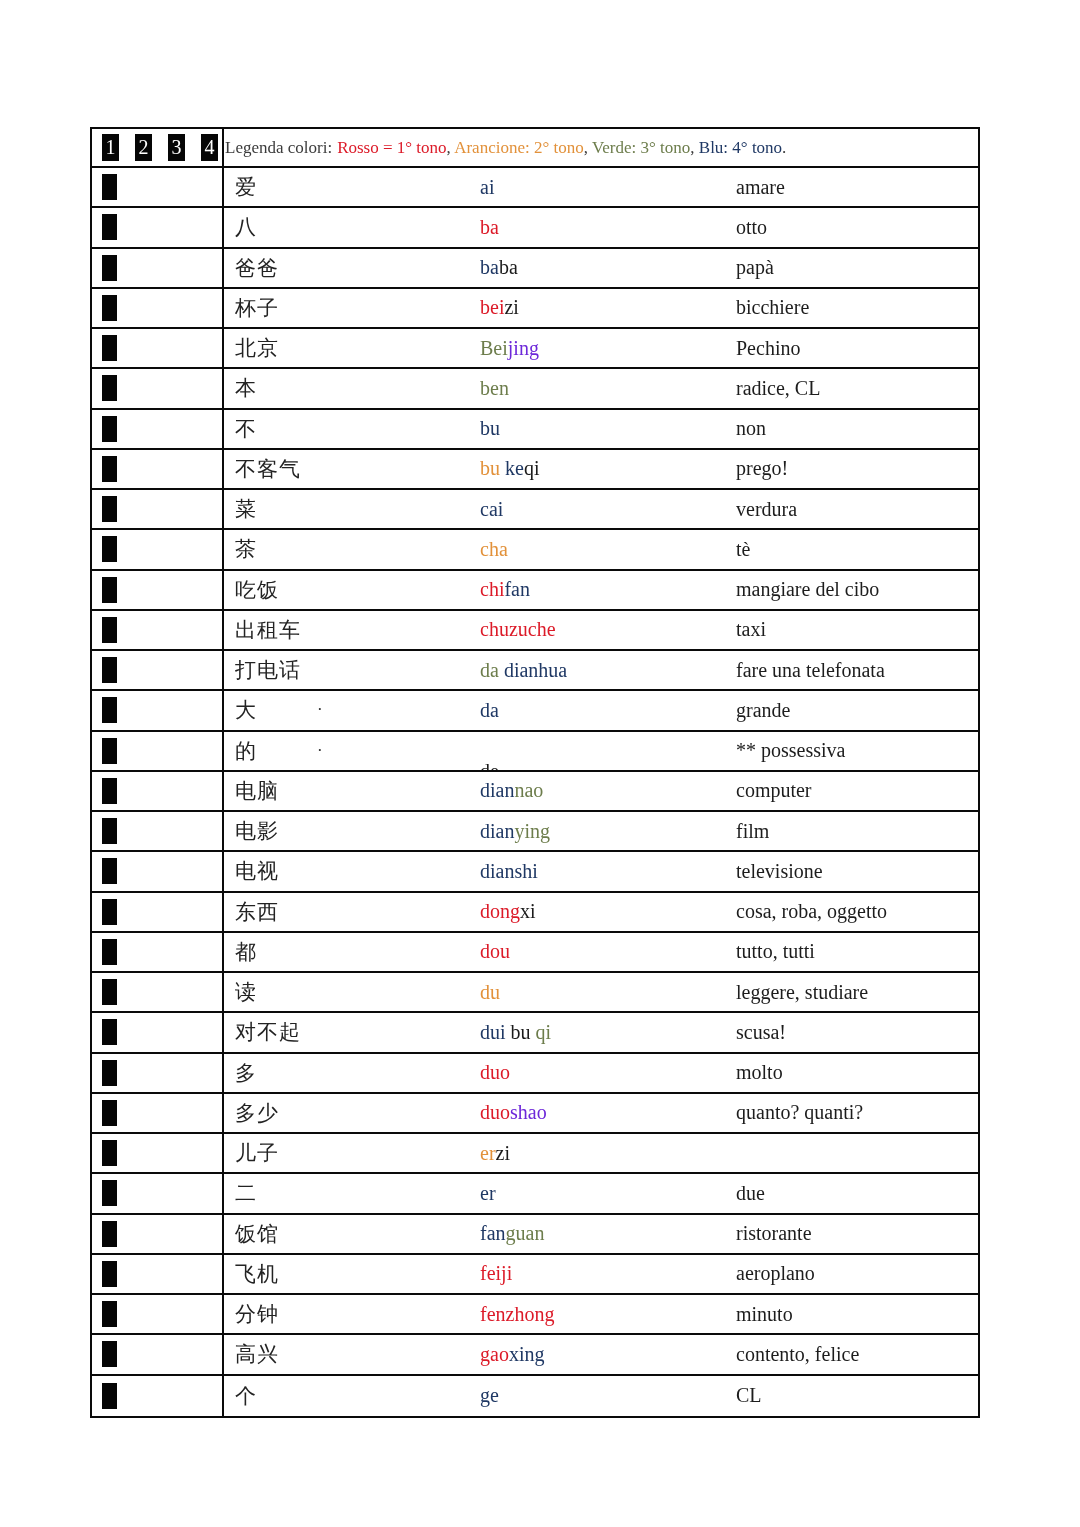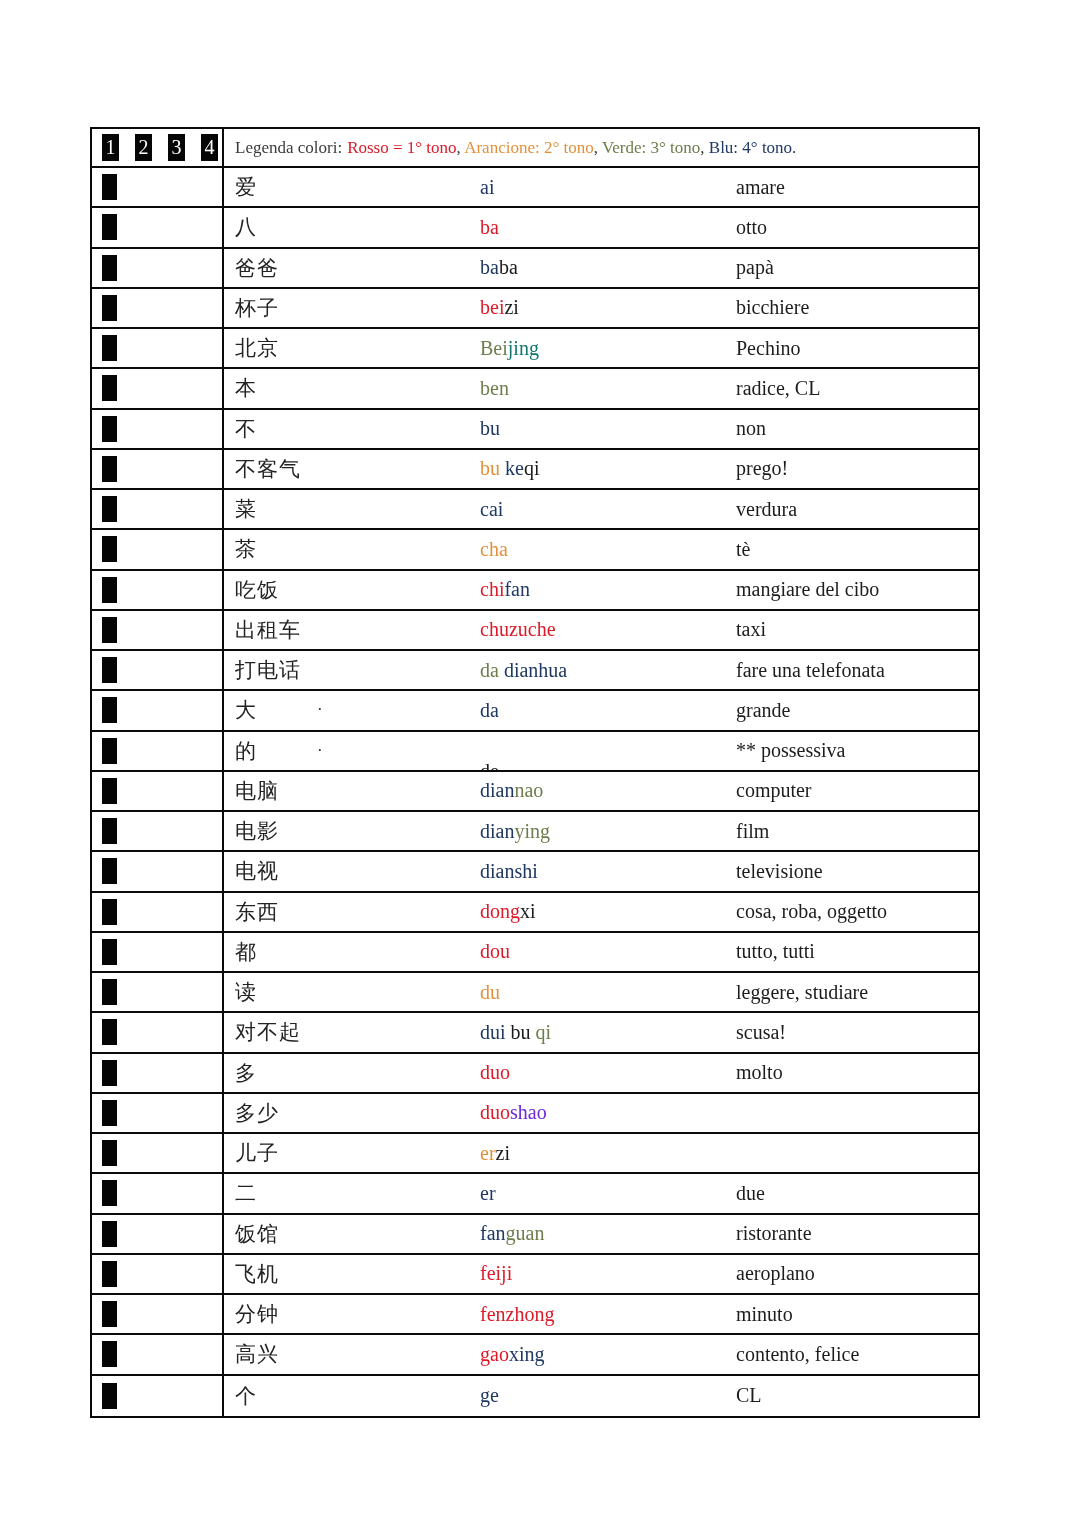--- a/index.html
+++ b/index.html
@@ -18,21 +18,21 @@
   }
   .row:last-child{border-bottom:none;}
   .header-row{height:39px;}
   .cell{box-sizing:border-box;display:flex;align-items:center;flex-shrink:0;overflow:hidden;}
   .marker-cell{width:132px;border-right:2px solid #0a0a0a;padding-left:10px;}
   .bar{width:15px;height:26px;background:#050505;display:inline-block;}
   .hanzi-cell{width:243px;padding-left:11px;font-size:21px;color:#232323;letter-spacing:1px;}
   .dot{margin-left:60px;font-size:17px;color:#2c2c2c;letter-spacing:0;}
   .pinyin-cell{width:262px;padding-left:13px;font-size:20px;white-space:pre;}
   .italian-cell{width:249px;padding-left:7px;font-size:20px;color:#1d1d1d;}
-  .legend-cell{flex:1;padding-left:11px;font-size:17px;white-space:pre;}
+  .legend-cell{flex:1;padding-left:1px;font-size:17px;white-space:pre;}
   .legend-label{margin-right:5px;}
   .num-box{
     width:17px;height:27px;background:#050505;color:#ffffff;
     display:inline-flex;align-items:center;justify-content:center;
     font-size:20px;margin-right:16px;flex-shrink:0;
   }
 </style>
 </head>
 <body>
 
@@ -98,21 +98,21 @@
   </div>
 
   <div class="row">
     <div class="cell marker-cell">
       <span class="bar"></span>
     </div>
     <div class="cell hanzi-cell">
       <span class="hanzi">北京</span>
       <span class="dot"></span>
     </div>
-    <div class="cell pinyin-cell"><span style="color: rgb(109, 125, 76);">Bei</span><span style="color: #0f766e; text-align: right;">jing</span></div>
+    <div class="cell pinyin-cell"><span style="color: rgb(109, 125, 76);">Bei</span><span style="color: #6d28d9; text-align: right;">jing</span></div>
     <div class="cell italian-cell">Pechino</div>
   </div>
 
   <div class="row">
     <div class="cell marker-cell">
       <span class="bar"></span>
     </div>
     <div class="cell hanzi-cell">
       <span class="hanzi">本</span>
       <span class="dot"></span>
@@ -327,20 +327,21 @@
 
   <div class="row">
     <div class="cell marker-cell">
       <span class="bar"></span>
     </div>
     <div class="cell hanzi-cell">
       <span class="hanzi">多少</span>
       <span class="dot"></span>
     </div>
     <div class="cell pinyin-cell"><span style="color: rgb(220, 26, 40);">duo</span><span style="color: #6d28d9;">shao</span></div>
+    <div class="cell italian-cell">quanto? quanti?</div>
   </div>
 
   <div class="row">
     <div class="cell marker-cell">
       <span class="bar"></span>
     </div>
     <div class="cell hanzi-cell">
       <span class="hanzi">儿子</span>
       <span class="dot"></span>
     </div>

